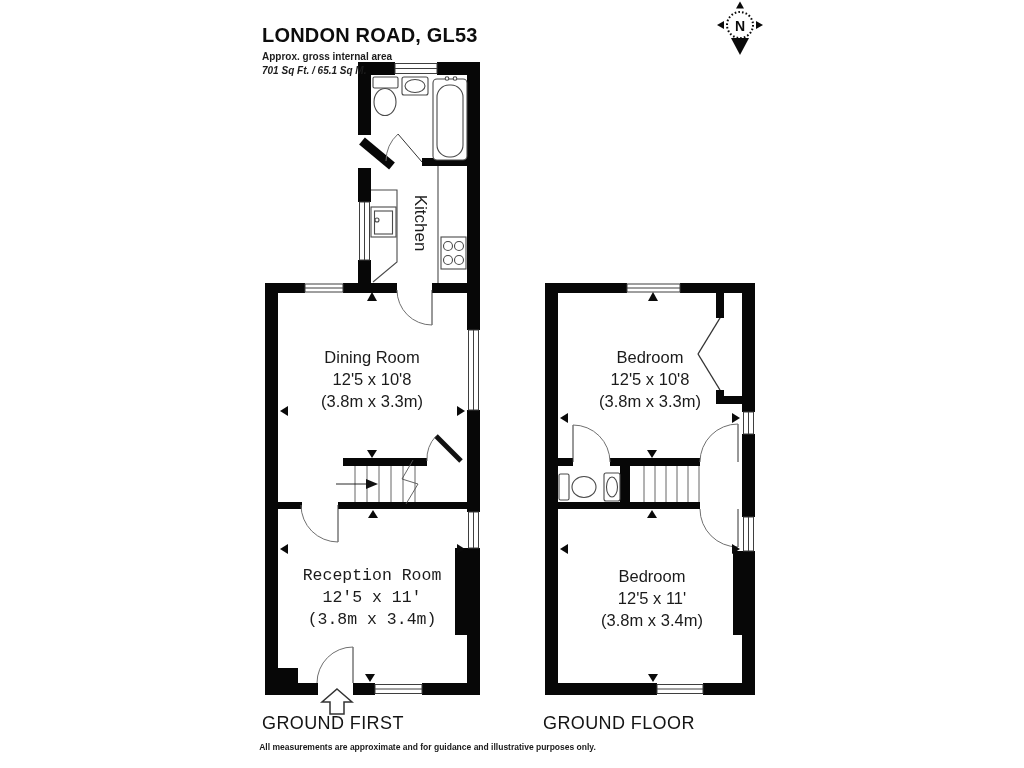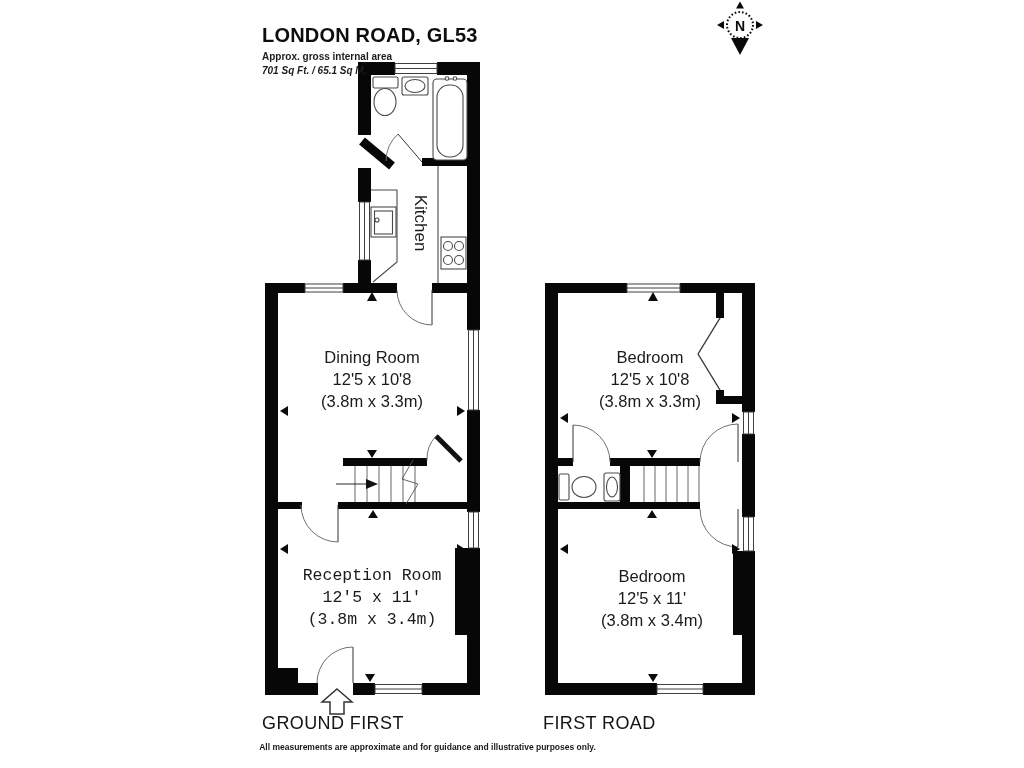--- a/index.html
+++ b/index.html
@@ -301,17 +301,17 @@
   <div>(3.8m x 3.3m)</div>
 </div>
 
 <div class="abs room-label" style="left:652px;top:598px;">
   <div>Bedroom</div>
   <div>12'5 x 11'</div>
   <div>(3.8m x 3.4m)</div>
 </div>
 
 <div class="abs caption" style="left:262px;top:713px;">GROUND FIRST</div>
-<div class="abs caption" style="left:543px;top:713px;">FIRST ROAD</div>
+<div class="abs caption" style="left:543px;top:713px;">GROUND FLOOR</div>
 
 <div class="abs footer">
   <div>All measurements are approximate and for guidance and illustrative purposes only.</div>
 </div>
 
 </body></html>

